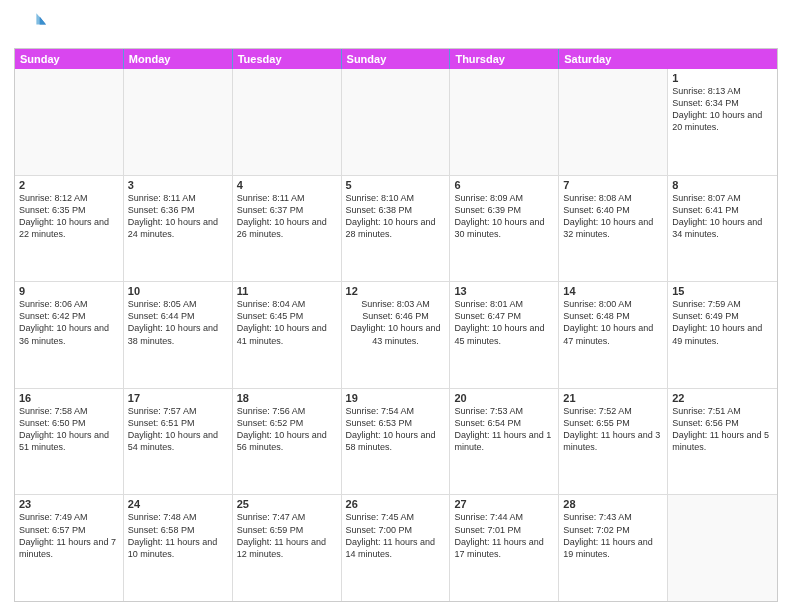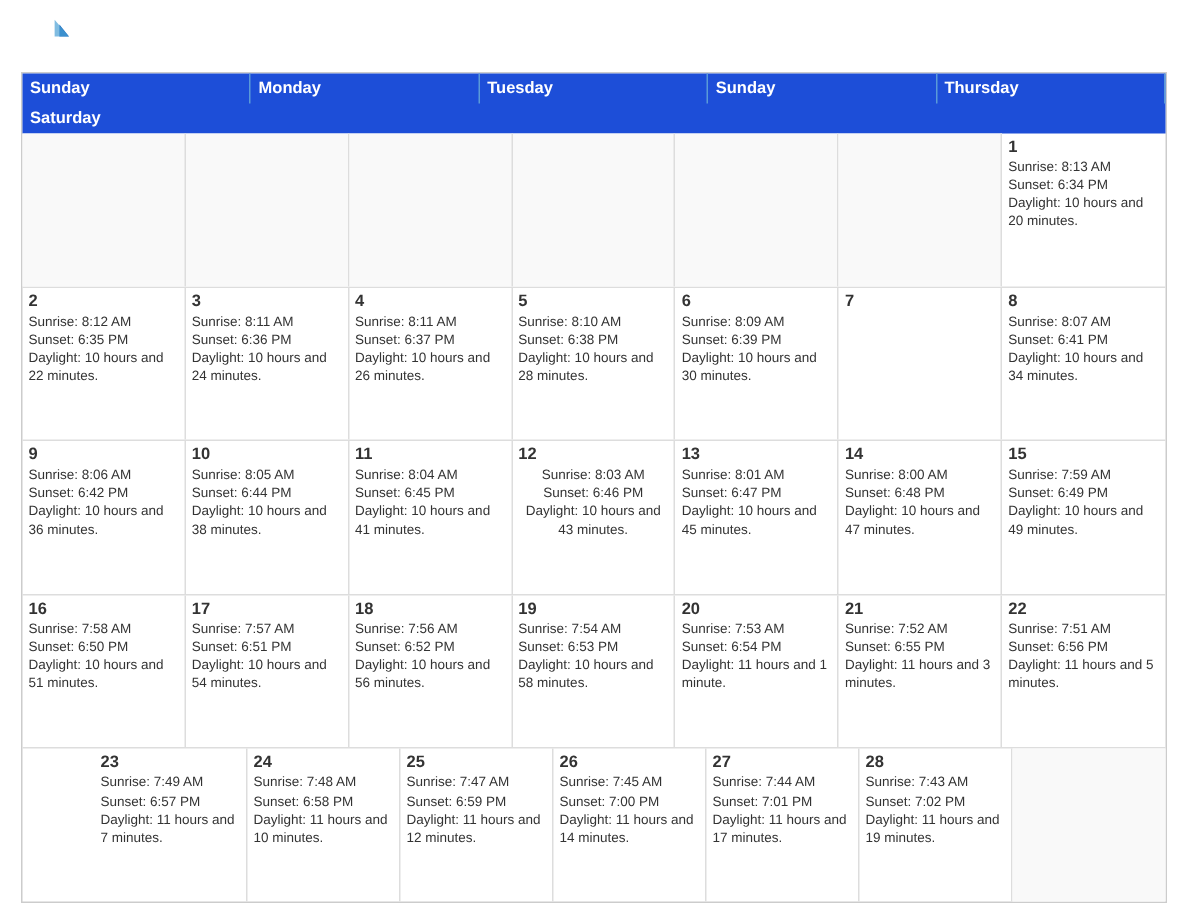--- a/index.html
+++ b/index.html
@@ -52,22 +52,22 @@
       color: #444;
     }
     .calendar {
       flex: 1;
       display: flex;
       flex-direction: column;
       border: 1px solid #ccc;
     }
     .cal-header-row {
       display: grid;
-      grid-template-columns: repeat(5, 1fr);
-      background: #1d4ed8;
+      grid-template-columns: repeat(7, 1fr);
+      background: #d946ef;
     }
     .cal-header-cell {
       color: #fff;
       font-size: 11px;
       font-weight: bold;
       padding: 4px 5px;
       border-right: 1px solid #5a9ad8;
       text-align: left;
     }
     .cal-header-cell:last-child { border-right: none; }
@@ -75,21 +75,21 @@
       flex: 1;
       display: flex;
       flex-direction: column;
     }
     .cal-week {
       flex: 1;
       display: grid;
       grid-template-columns: repeat(7, 1fr);
       border-bottom: 1px solid #ddd;
     }
-    .cal-week:last-child { border-bottom: none; margin-left: 48px; }
+    .cal-week:last-child { border-bottom: none; }
     .cal-day {
       border-right: 1px solid #ddd;
       padding: 3px 4px;
       font-size: 9.5px;
       color: #333;
       vertical-align: top;
       min-height: 0;
     }
     .cal-day:last-child { border-right: none; }
     .cal-day.empty { background: #f9f9f9; }
@@ -178,20 +178,23 @@
 Daylight: 10 hours and 28 minutes.</div>
           </div>
           <div class="cal-day">
             <span class="day-num">6</span>
             <div class="day-info" style="white-space: pre-line;">Sunrise: 8:09 AM
 Sunset: 6:39 PM
 Daylight: 10 hours and 30 minutes.</div>
           </div>
           <div class="cal-day">
             <span class="day-num">7</span>
+            <div class="day-info" style="white-space: pre-line;">Sunrise: 8:08 AM
+Sunset: 6:40 PM
+Daylight: 10 hours and 32 minutes.</div>
           </div>
           <div class="cal-day">
             <span class="day-num">8</span>
             <div class="day-info" style="white-space: pre-line;">Sunrise: 8:07 AM
 Sunset: 6:41 PM
 Daylight: 10 hours and 34 minutes.</div>
           </div>
         </div>
         <div class="cal-week">
           <div class="cal-day">

